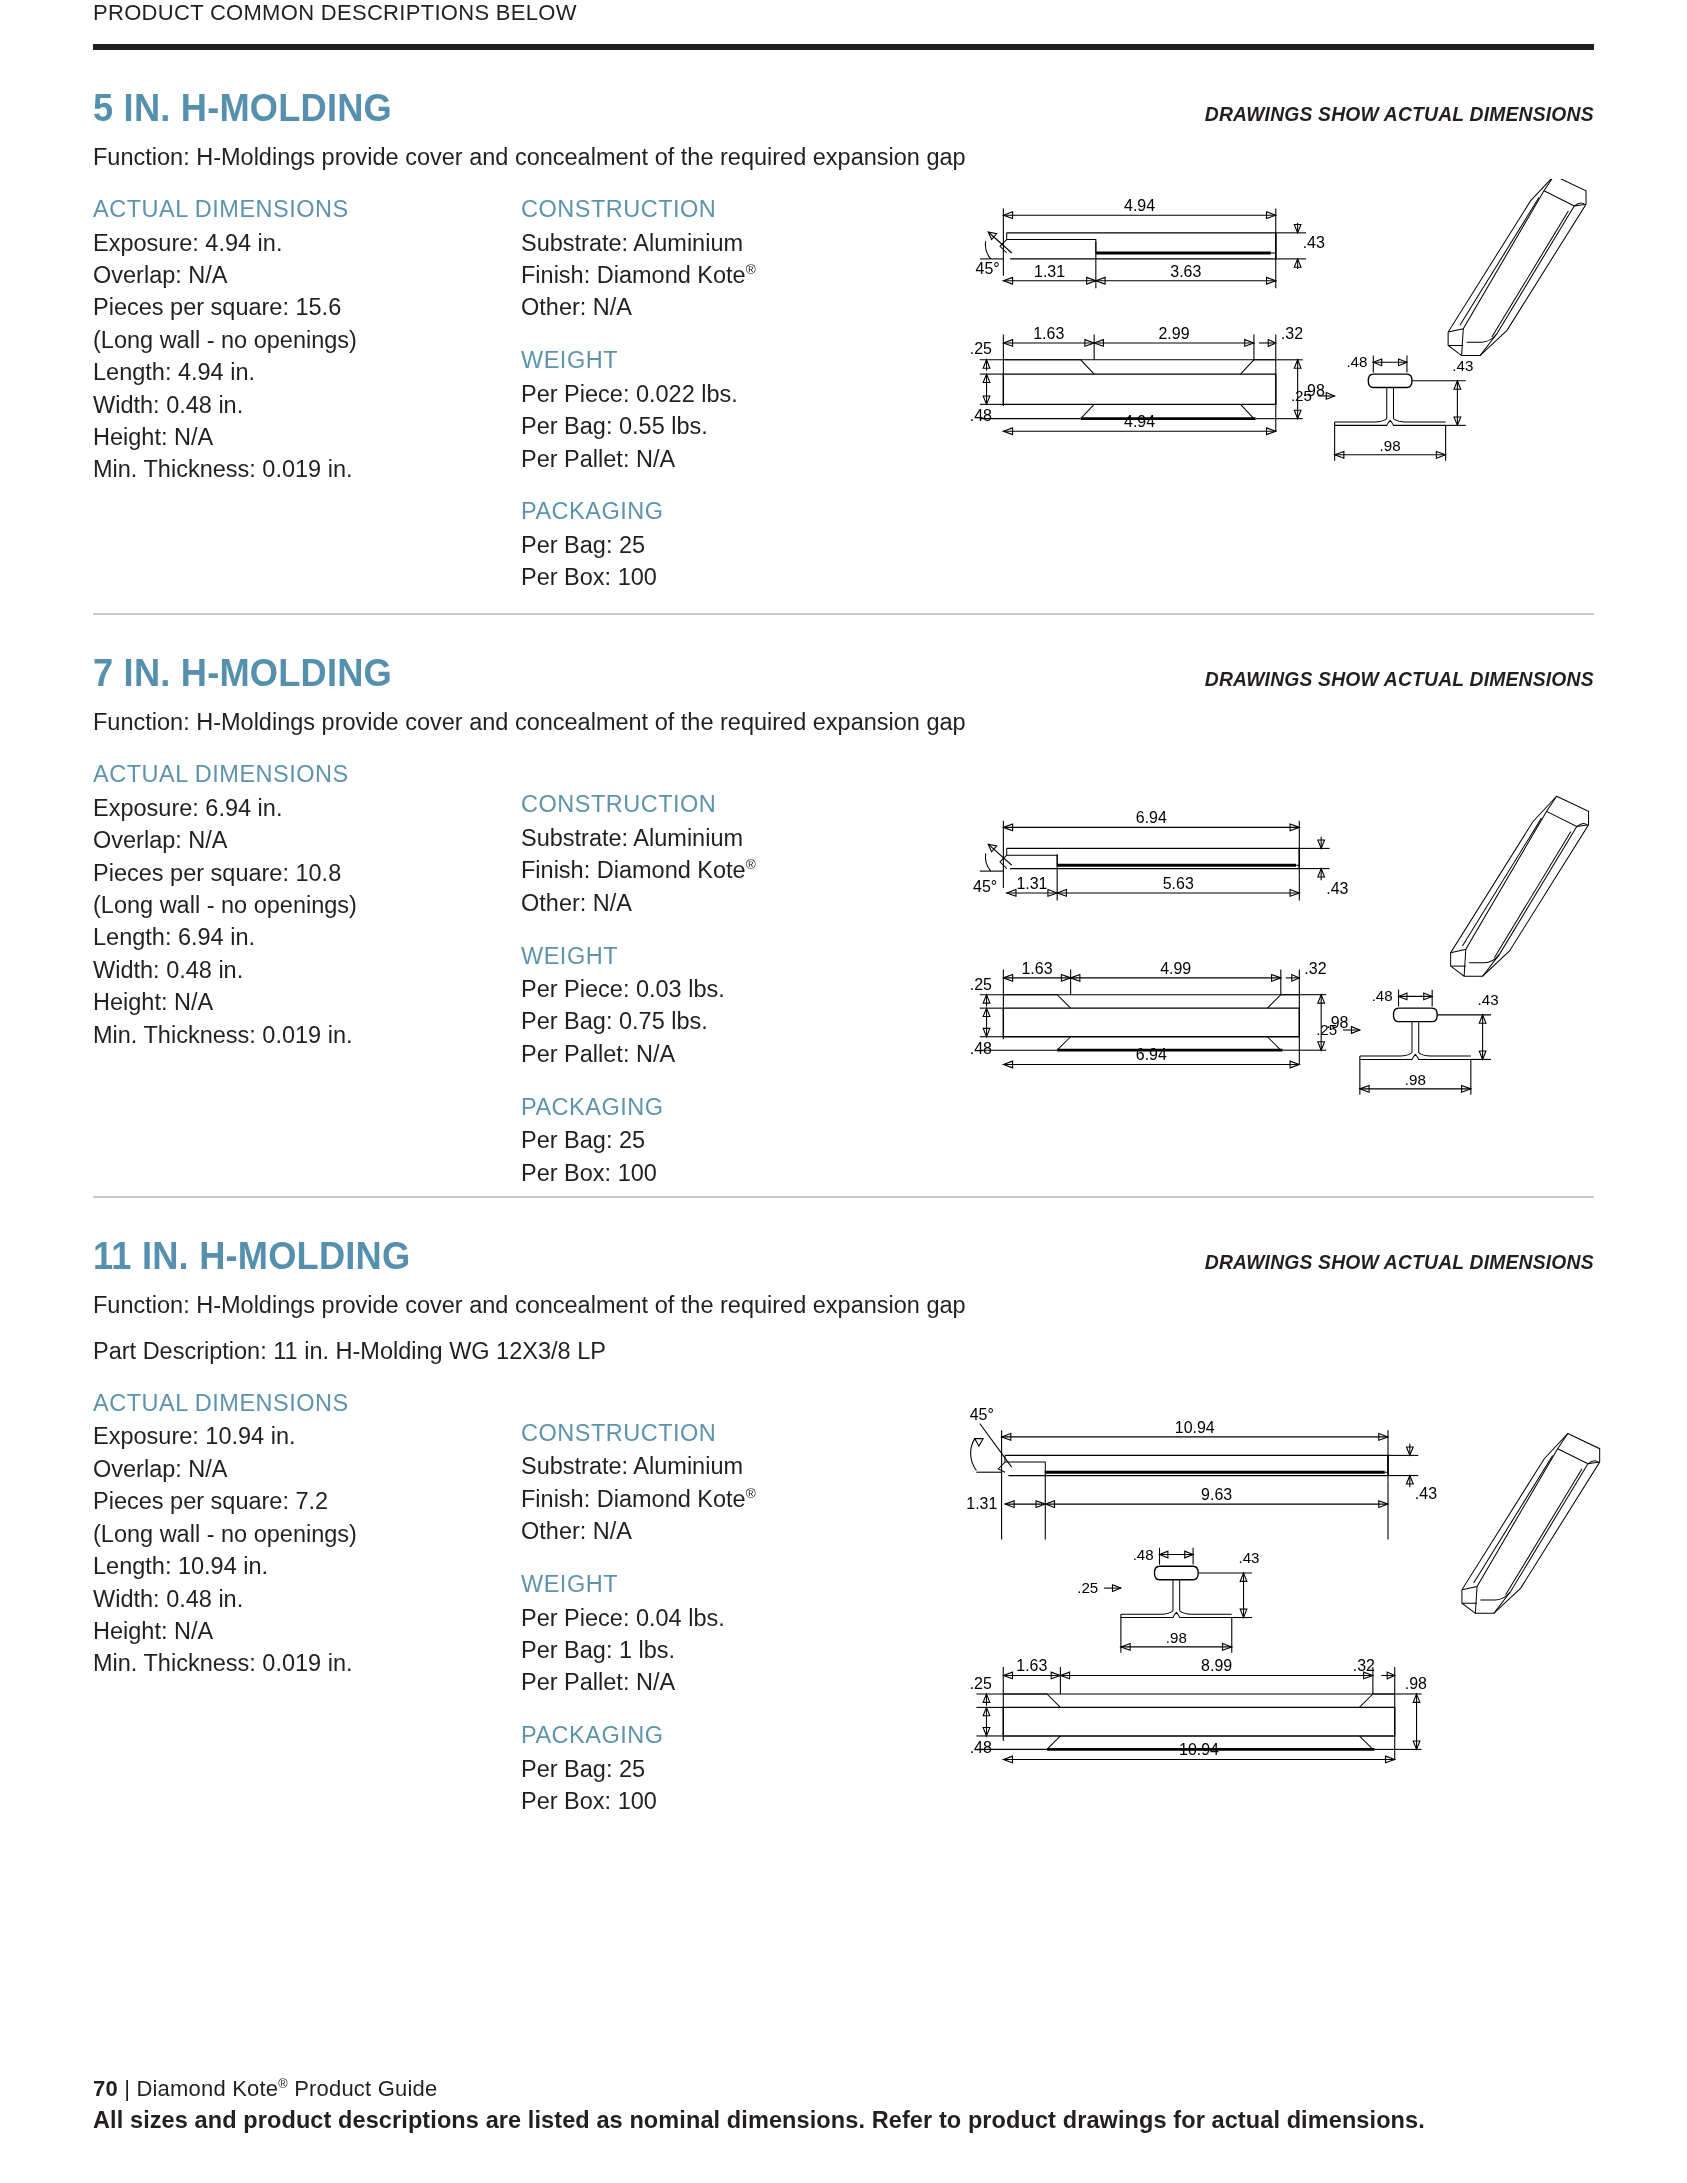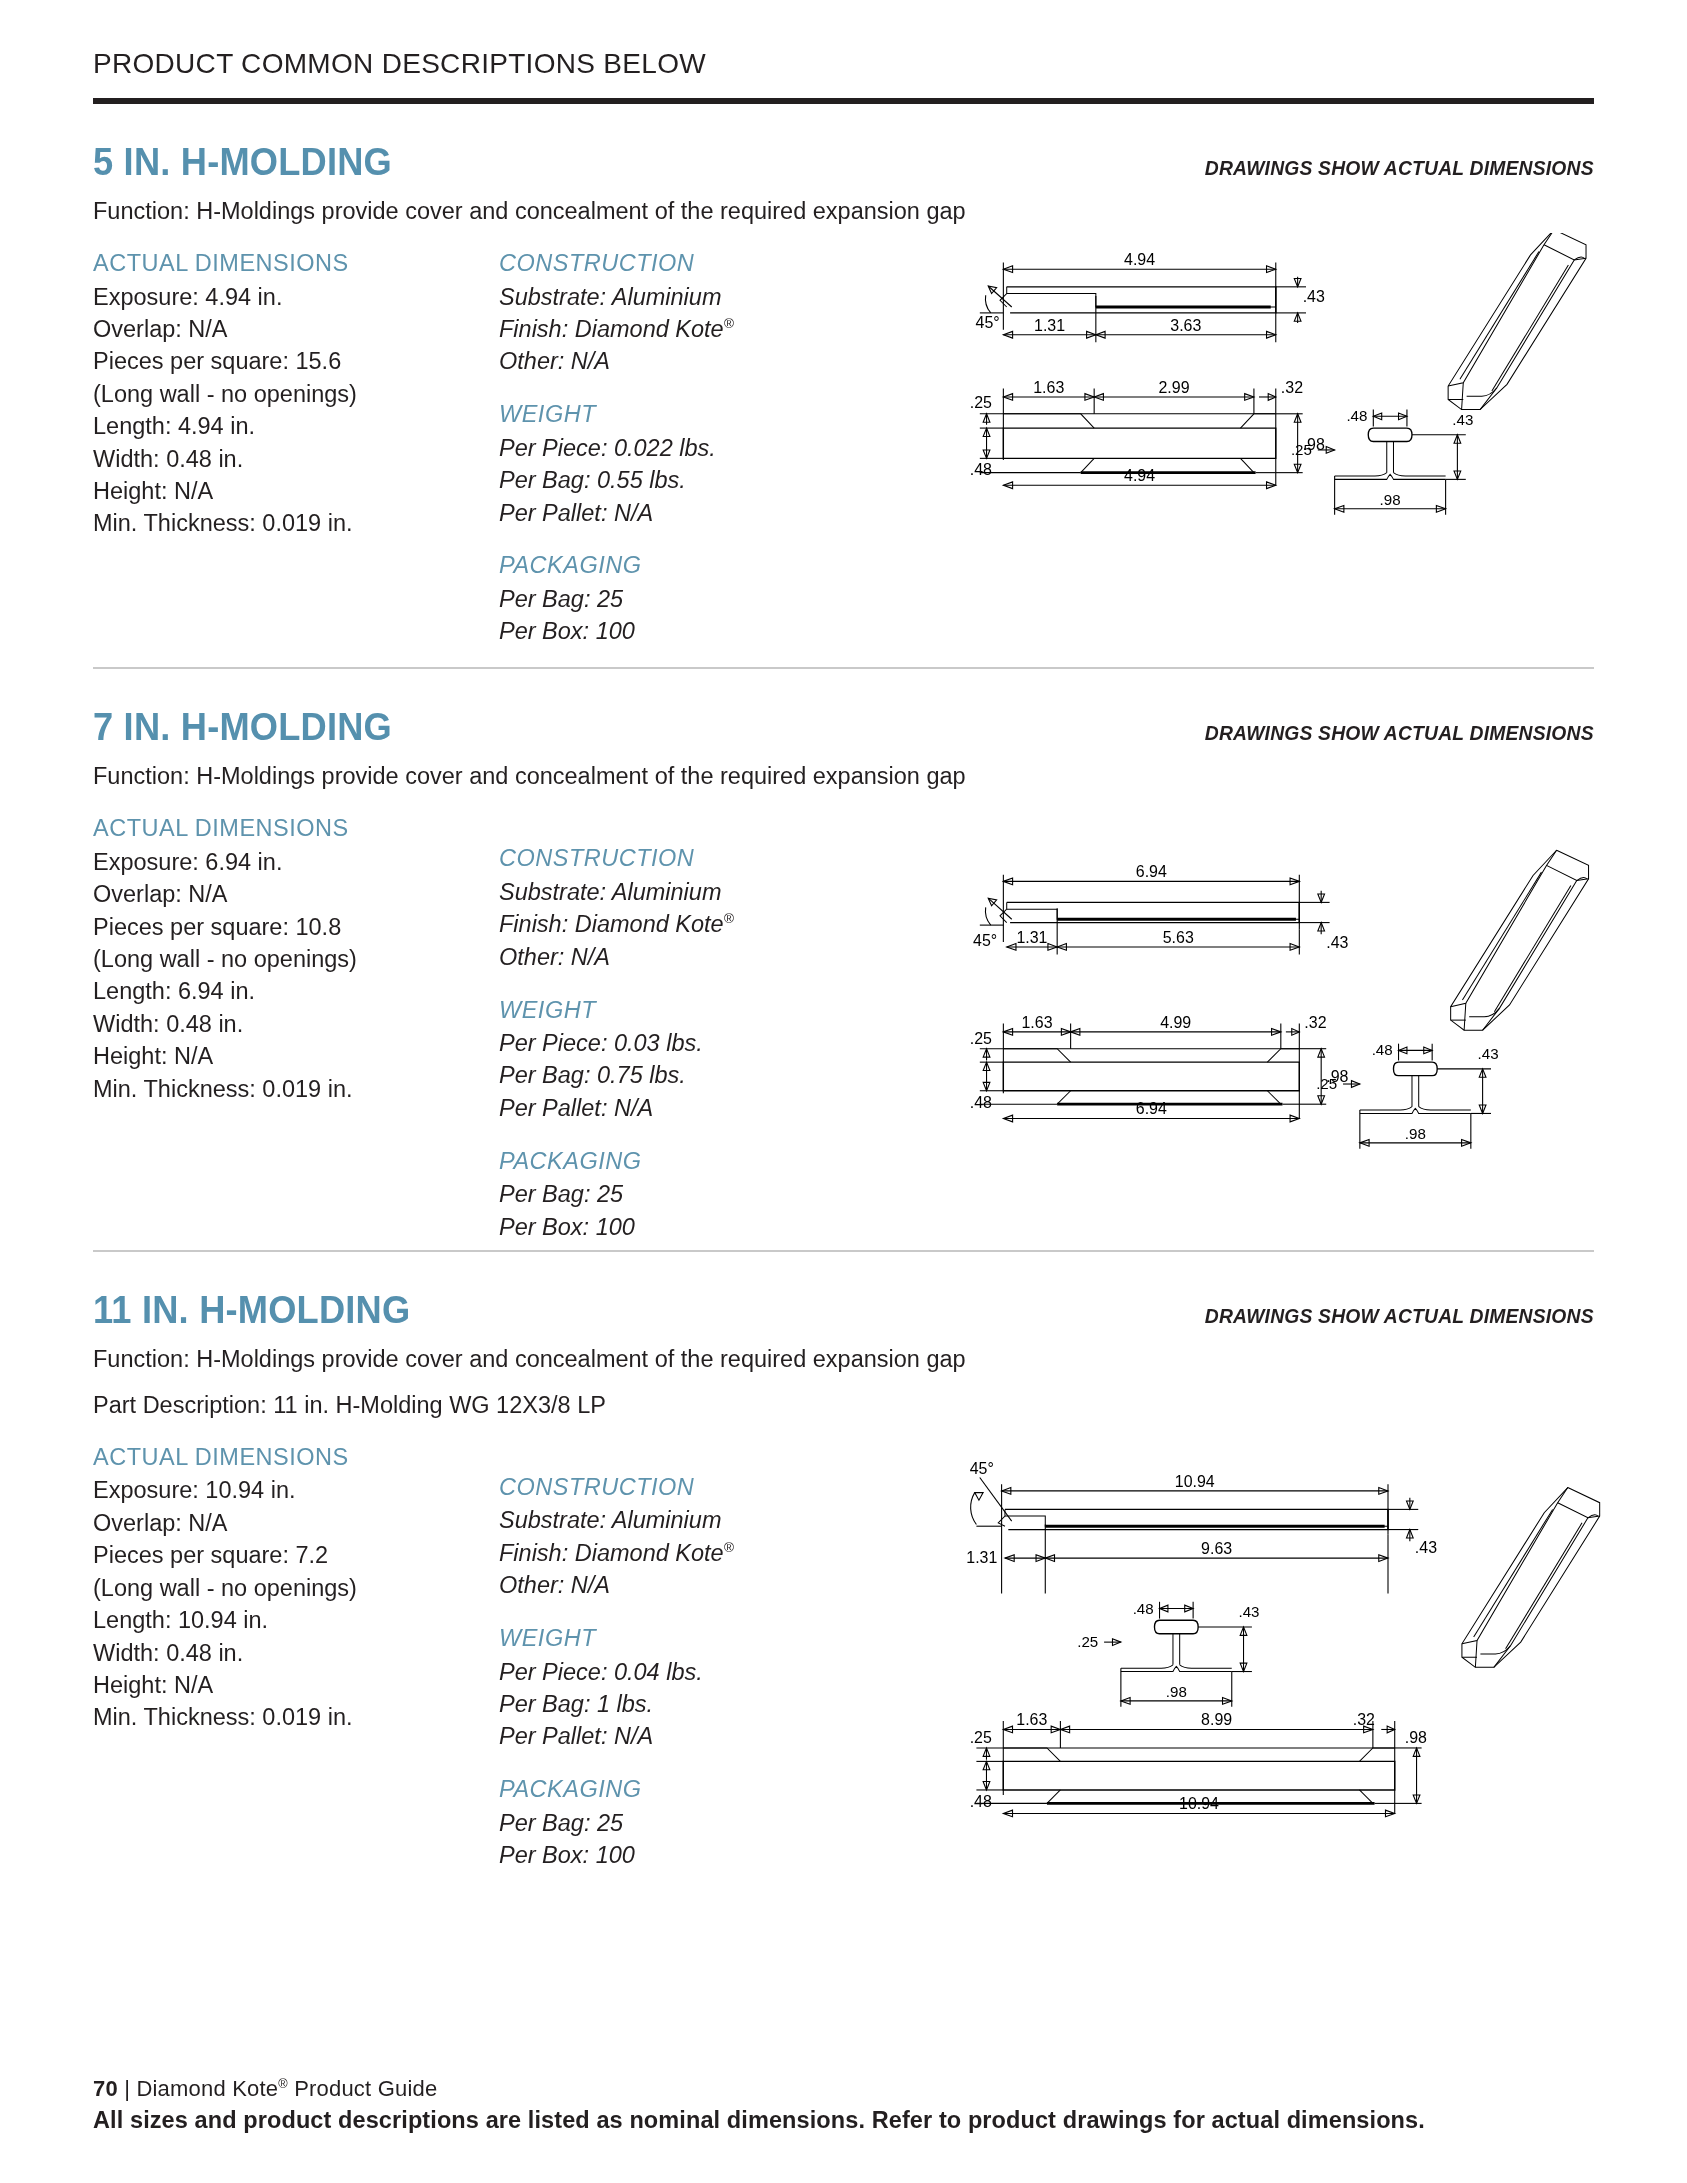--- a/index.html
+++ b/index.html
@@ -18,22 +18,21 @@
   .page {
     position: relative;
     width: 1687px;
     height: 2183px;
     box-sizing: border-box;
     padding: 0 93px;
   }
 
   
   .top-header {
-    padding-top: 48px;
-    font-size: 28px;
+    font-size: 22px;
     letter-spacing: 0.3px;
     color: #231f20;
     font-weight: 400;
   }
   .header-rule {
     margin-top: 17.7px;
     height: 5.9px;
     background: #231f20;
   }
 
@@ -88,24 +87,23 @@
     min-height: 395px;
   }
   .col-dims {
     position: absolute;
     left: 0;
     top: 0;
     width: 395px;
   }
   .col-constr {
     position: absolute;
-    left: 406px;
+    left: 428px;
     top: 0;
     width: 336px;
-    font-style: italic;
   }
   .sub-head {
     font-size: 23.5px;
     color: #5e93ad;
     letter-spacing: 0.5px;
     margin: 0 0 3.4px 0;
     font-weight: 400;
   }
   .sub-head.spaced { margin-top: 23.5px; }
   .spec-line {

